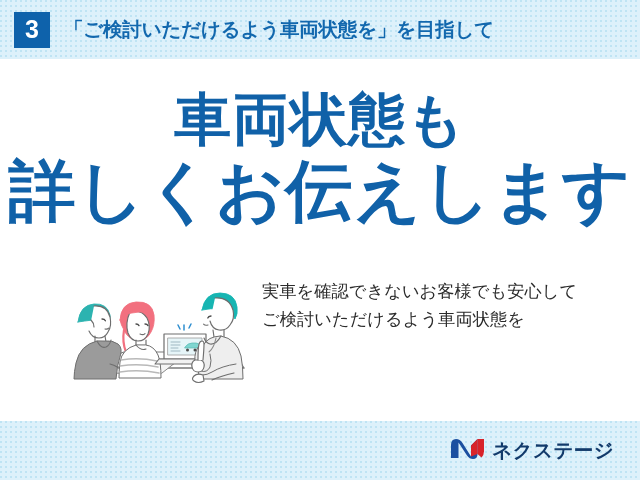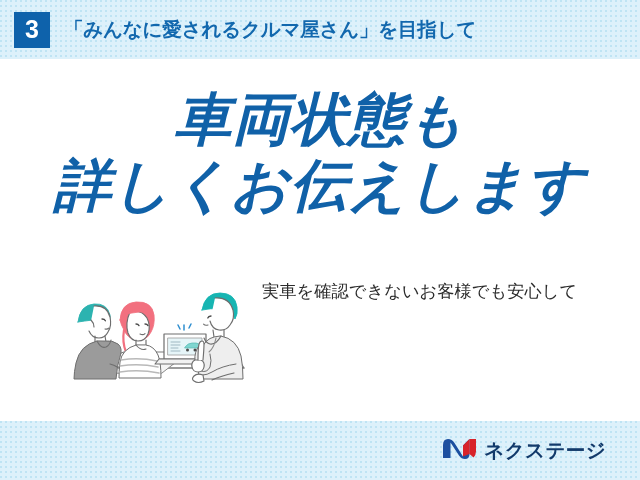--- a/index.html
+++ b/index.html
@@ -74,27 +74,26 @@
   #headline {
     position: absolute;
     top: 86px;
     left: 0;
     width: 640px;
     text-align: center;
     color: #1061a8;
     font-weight: bold;
     letter-spacing: 1px;
     line-height: 1.16;
-    font-style: italic;
   }
   #headline .hl-line {
     display: block;
   }
   #hl-line-1 { font-size: 57px; }
-  #hl-line-2 { font-size: 57px; }
+  #hl-line-2 { font-size: 67px; }
 
   
   #body-row {
     position: absolute;
     top: 272px;
     left: 0;
     width: 540px;
     height: 120px;
   }
   #illustration {
@@ -120,42 +119,42 @@
   
   #footer-logo {
     position: absolute;
     top: 421px;
     left: 0;
     width: 640px;
     height: 59px;
     display: flex;
     align-items: center;
     justify-content: flex-end;
-    padding-right: 34px;
+    padding-right: 26px;
     box-sizing: border-box;
   }
   #logo-mark { flex: 0 0 auto; display: block; }
   #logo-wordmark {
     margin-left: 7px;
     color: #123a6b;
     font-size: 19.5px;
     font-weight: bold;
     letter-spacing: 0.4px;
     white-space: nowrap;
   }
 </style>
 </head>
 <body>
 
 <div id="page">
 
   <div id="header-band" class="dot-band"></div>
   <div id="header-inner">
     <div id="step-badge">3</div>
-    <div id="header-title">「みんなに愛されるクルマ屋さん」を目指して</div>
+    <div id="header-title">「ご検討いただけるよう車両状態を」を目指して</div>
   </div>
 
   <div id="headline">
     <span class="hl-line" id="hl-line-1">車両状態も</span>
     <span class="hl-line" id="hl-line-2">詳しくお伝えします</span>
   </div>
 
   <div id="body-row">
 
     <div id="illustration">
@@ -241,20 +240,21 @@
 
           <path d="M145 103 q-6 -2 -9 1 q-3 3 0 5 q4 3 10 0 Z" fill="#ffffff" stroke="#6e6e6e"></path>
 
           <path d="M126 58 l0 -5 M131 56 l2 -4 M122 57 l-2 -4" stroke="#2f8fd0" stroke-width="1.5"></path>
         </g>
       </svg>
     </div>
 
     <div id="body-copy">
       <span class="copy-line">実車を確認できないお客様でも安心して</span>
+      <span class="copy-line">ご検討いただけるよう車両状態を</span>
     </div>
   </div>
 
   <div id="footer-band" class="dot-band"></div>
   <div id="footer-logo">
     <span id="logo-mark">
       <svg width="35" height="25" viewBox="0 0 35 25" xmlns="http://www.w3.org/2000/svg">
 
         <path d="M1 22 L1 9 Q1 3 6 3 Q10 3 12.5 7 L21 20.5 L21 9.5 L27.5 3 L27.5 18 Q27.5 23 23 23 Q19.5 23 17 19.5 L8.5 6.5 L8.5 22 Z" fill="#1b4fa0"></path>
 

